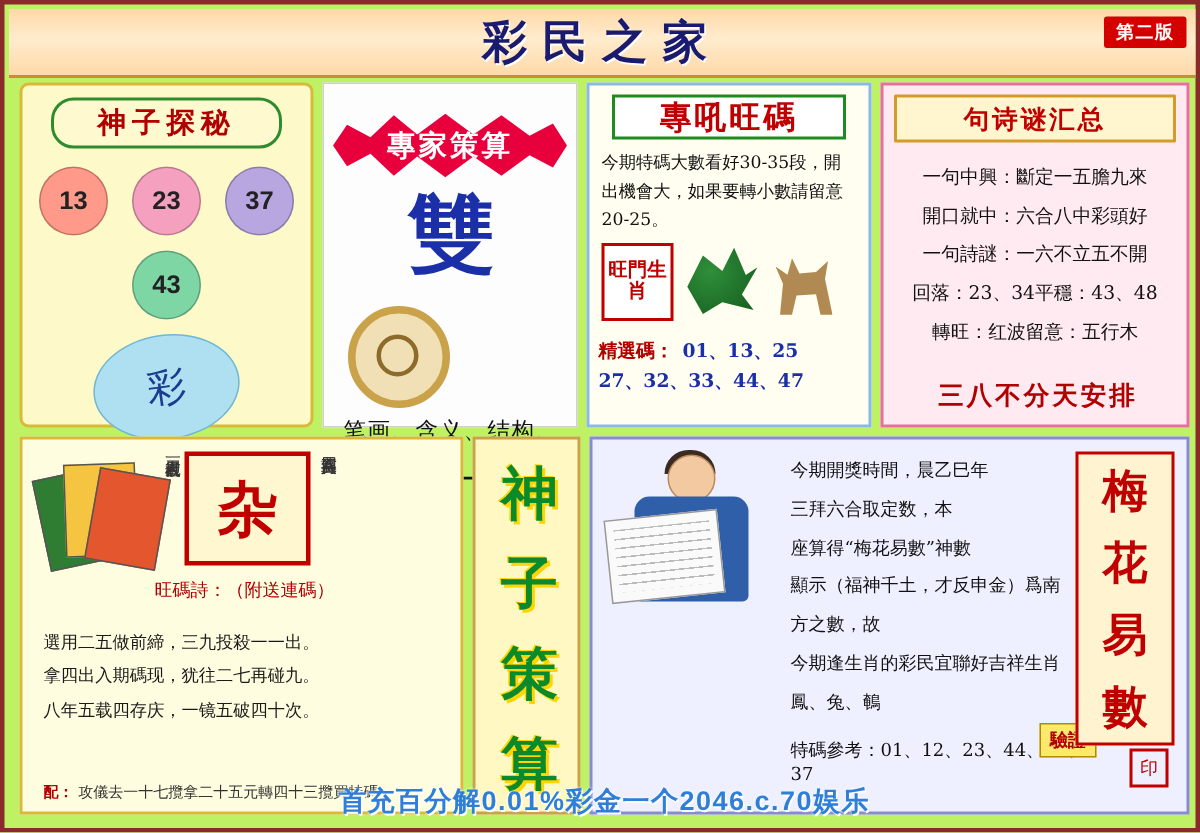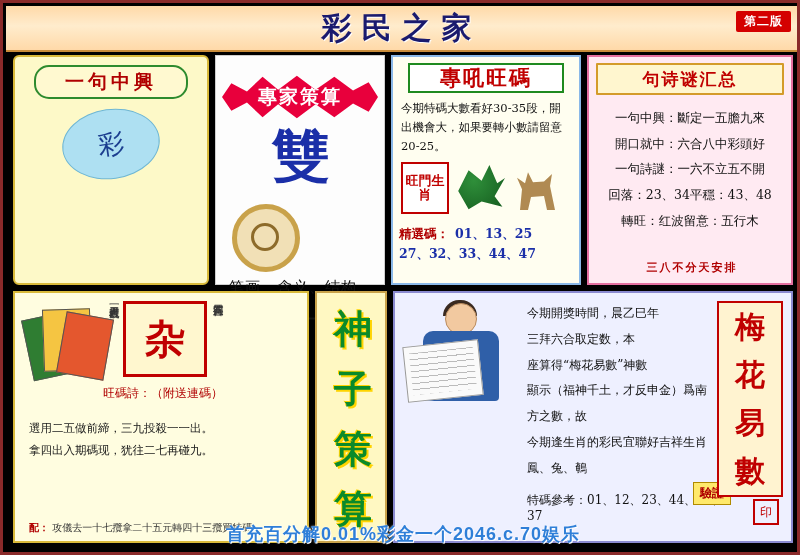--- a/index.html
+++ b/index.html
@@ -7,21 +7,21 @@
     width:800px;height:555px;
     font-family:"Liberation Sans","DejaVu Sans",sans-serif;
     background:#f3ece0;
     overflow:hidden;
   }
   .page{
     position:relative;
     width:800px;height:555px;
     box-sizing:border-box;
     border:3px solid #8a2a2a;
-    background:#000000;
+    background:#bef264;
   }
   
   .header{
     position:absolute;left:3px;top:3px;width:791px;height:44px;
     background:linear-gradient(#ffd9a8,#ffeccd 45%,#ffd9a8);
     border-bottom:2px solid #c98c3a;
     display:flex;align-items:center;justify-content:center;
   }
   .header-title{
     font-family:"DejaVu Serif","Liberation Serif",serif;
@@ -138,21 +138,21 @@
     background:#fff6cf;border:2px solid #d49b2a;border-radius:1px;
     display:flex;align-items:center;justify-content:center;
   }
   .p4-title span{font-family:"DejaVu Serif",serif;font-size:17px;font-weight:bold;color:#c00000;letter-spacing:2px;}
   .p4-list{margin:10px 8px 0;font-family:"DejaVu Serif",serif;font-size:12.5px;color:#111;}
   .p4-list .row{display:flex;justify-content:center;line-height:2.05;}
   .p4-list .a{color:#111;}
   .p4-list .b{color:#111;}
   .p4-foot{
     position:absolute;left:0;bottom:8px;width:206px;text-align:center;
-    font-family:"DejaVu Serif",serif;font-size:11px;font-weight:bold;color:#b00000;letter-spacing:2px;
+    font-family:"DejaVu Serif",serif;font-size:17px;font-weight:bold;color:#b00000;letter-spacing:2px;
   }
   
   #p5{left:10px;top:288px;width:296px;height:252px;
       background:#fffde0;border:2px solid #d8b93a;}
   .cards{position:absolute;left:12px;top:12px;width:86px;height:74px;}
   .card{position:absolute;width:46px;height:60px;border:1px solid #555;}
   .card.c1{left:0;top:10px;background:#2f7d32;transform:rotate(-12deg);}
   .card.c2{left:16px;top:4px;background:#f5c542;transform:rotate(-2deg);}
   .card.c3{left:34px;top:10px;background:#e4572e;transform:rotate(10deg);}
   .za-box{
@@ -245,21 +245,27 @@
 
 <div class="page">
 
   <div class="header">
     <div class="header-title">彩民之家</div>
   </div>
   <div class="edition">第二版</div>
 
   <div class="panel" id="p1">
     <div class="p1-badge">
-      <span>一句中興</span>
+      <span>神子探秘</span>
+    </div>
+    <div class="balls">
+      <div class="ball b1">13</div>
+      <div class="ball b2">23</div>
+      <div class="ball b3">37</div>
+      <div class="ball b4">43</div>
     </div>
     <div class="p1-circle">彩</div>
   </div>
 
   <div class="panel" id="p2">
     <div class="starburst">
       <span>專家策算</span>
     </div>
     <div class="p2-big">雙</div>
     <div class="p2-ring"></div>
@@ -323,20 +329,21 @@
       <div class="card c2"></div>
       <div class="card c3"></div>
     </div>
     <div class="v-text v1">嵌查一刀君天机</div>
     <div class="za-box">杂</div>
     <div class="v-text v2">二八笑言得四五</div>
     <div class="p5-sub">旺碼詩：（附送連碼）</div>
     <div class="p5-body">
       <div>選用二五做前締，三九投殺一一出。</div>
       <div>拿四出入期碼现，犹往二七再碰九。</div>
+      <div>八年五载四存庆，一镜五破四十次。</div>
     </div>
     <div class="p5-note">
       <span class="k">配：</span>
       <span>攻儀去一十七攬拿二十五元轉四十三攬買特碼</span>
     </div>
   </div>
 
   <div class="panel" id="p6">
     <div class="p6-col">
       <span>神</span>

